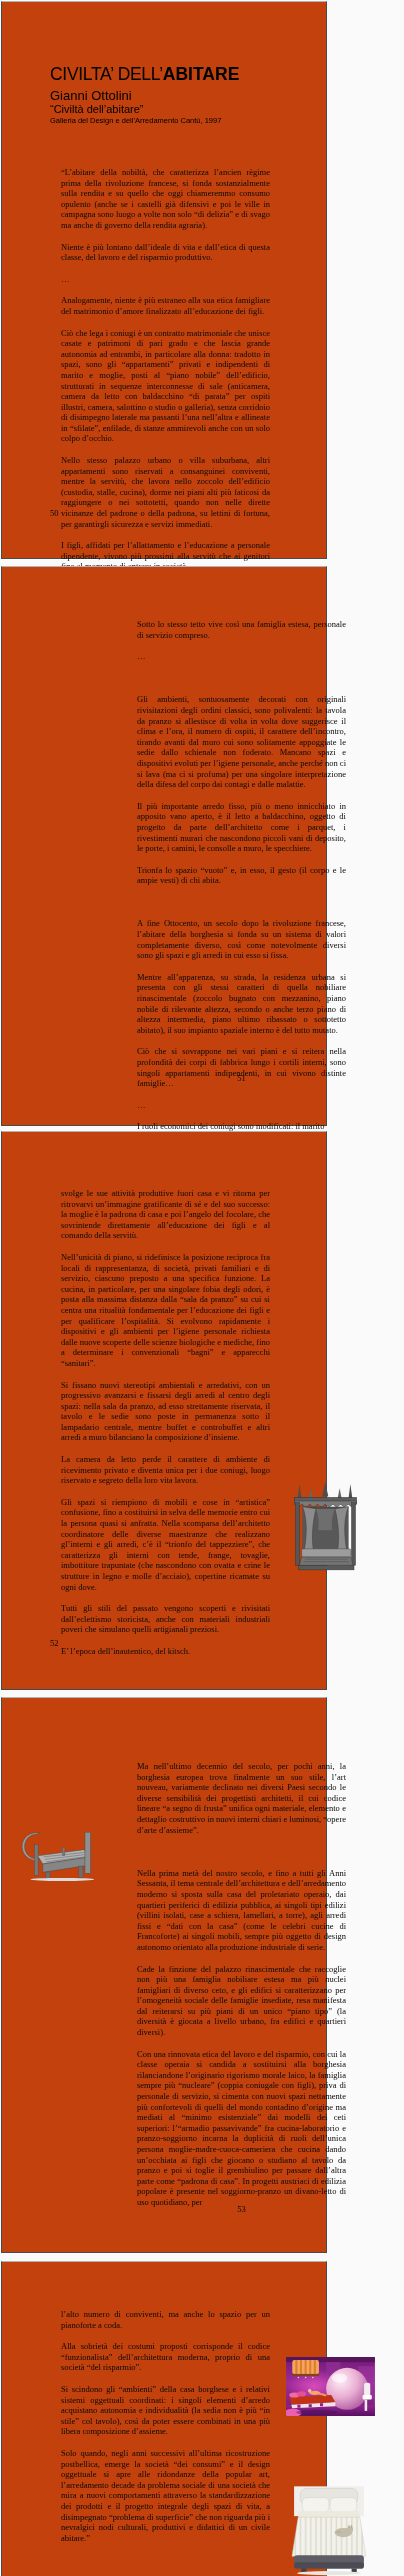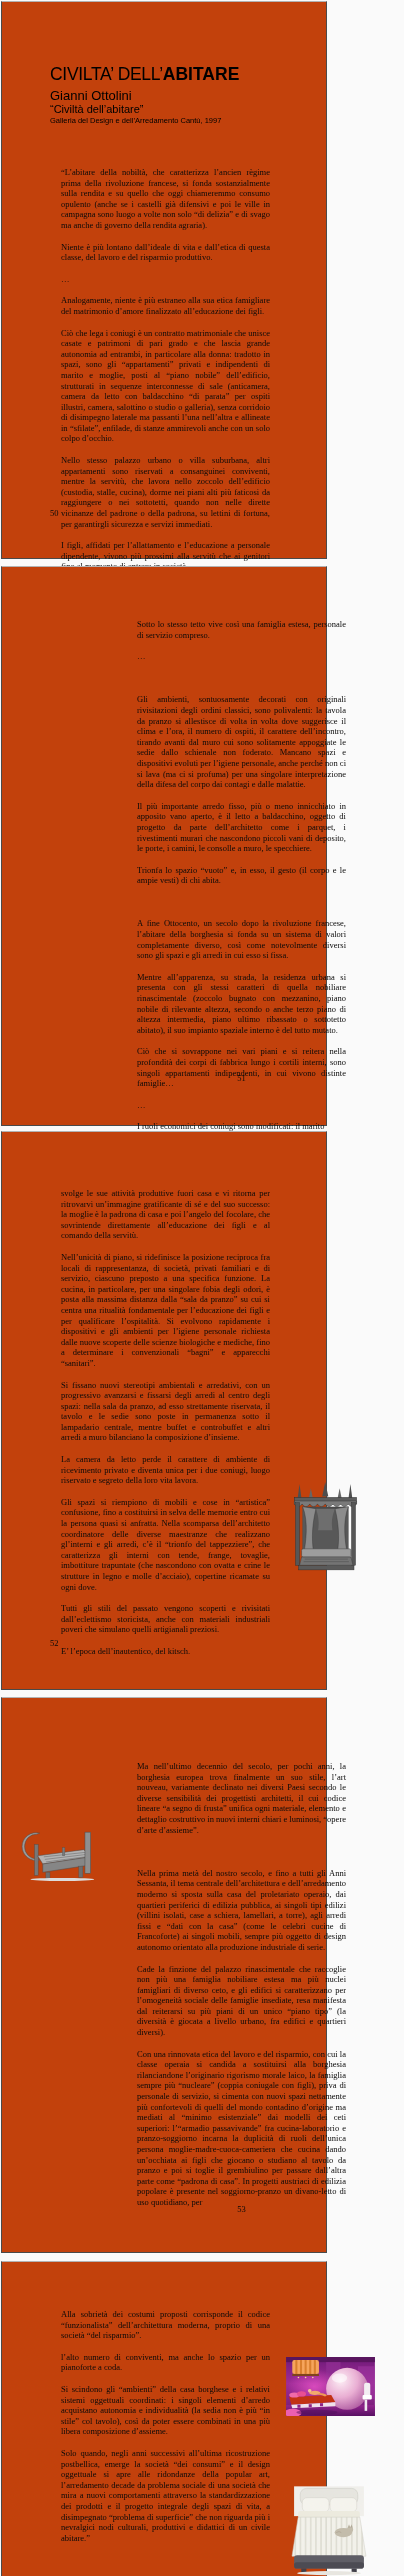--- a/index.html
+++ b/index.html
@@ -166,22 +166,22 @@
     <p></p>
     <p>Nella prima metà del nostro secolo, e fino a tutti gli Anni Sessanta, il tema centrale dell’architettura e dell’arredamento moderno si sposta sulla casa del proletariato operaio, dai quartieri periferici di edilizia pubblica, ai singoli tipi edilizi (villini isolati, case a schiera, lamellari, a torre), agli arredi fissi e “dati con la casa” (come le celebri cucine di Francoforte) ai singoli mobili, sempre più oggetto di design autonomo orientato alla produzione industriale di serie.</p>
     <p>Cade la finzione del palazzo rinascimentale che raccoglie non più una famiglia nobiliare estesa ma più nuclei famigliari di diverso ceto, e gli edifici si caratterizzano per l’omogeneità sociale delle famiglie insediate, resa manifesta dal reiterarsi su più piani di un unico “piano tipo” (la diversità è giocata a livello urbano, fra edifici e quartieri diversi).</p>
     <p>Con una rinnovata etica del lavoro e del risparmio, con cui la classe operaia si candida a sostituirsi alla borghesia rilanciandone l’originario rigorismo morale laico, la famiglia sempre più “nucleare” (coppia coniugale con figli), priva di personale di servizio, si cimenta con nuovi spazi nettamente più confortevoli di quelli del mondo contadino d’origine ma mediati al “minimo esistenziale” dai modelli dei ceti superiori: l’“armadio passavivande” fra cucina-laboratorio e pranzo-soggiorno incarna la duplicità di ruoli dell’unica persona moglie-madre-cuoca-cameriera che cucina dando un’occhiata ai figli che giocano o studiano al tavolo da pranzo e poi si toglie il grembiulino per passare dall’altra parte come “padrona di casa”. In progetti austriaci di edilizia popolare è presente nel soggiorno-pranzo un divano-letto di uso quotidiano, per</p>
   </div>
   <div class="pagenum pn-right">53</div>
 </div>
 
 <div class="page" id="page-54">
   <div class="bodycol col-left" id="body-54">
+    <p>l’alto numero di conviventi, ma anche lo spazio per un pianoforte a coda.</p>
     <p>Alla sobrietà dei costumi proposti corrisponde il codice “funzionalista” dell’architettura moderna, proprio di una società “del risparmio”.</p>
-    <p>l’alto numero di conviventi, ma anche lo spazio per un pianoforte a coda.</p>
     <p>Si scindono gli “ambienti” della casa borghese e i relativi sistemi oggettuali coordinati: i singoli elementi d’arredo acquistano autonomia e individualità (la sedia non è più “in stile” col tavolo), così da poter essere combinati in una più libera composizione d’assieme.</p>
     <p>Solo quando, negli anni successivi all’ultima ricostruzione postbellica, emerge la società “dei consumi” e il design oggettuale si apre alle ridondanze della popular art, l’arredamento decade da problema sociale di una società che mira a nuovi comportamenti attraverso la standardizzazione dei prodotti e il progetto integrale degli spazi di vita, a disimpegnato “problema di superficie” che non riguarda più i nevralgici nodi culturali, produttivi e didattici di un civile abitare.”</p>
   </div>
 
   <div class="fig" id="fig-pink-interior">
     <svg viewBox="0 0 173 115" xmlns="http://www.w3.org/2000/svg">
       <defs>
         <linearGradient id="roomBg" x1="0" y1="0" x2="0" y2="1">
           <stop offset="0" stop-color="#6e1a78"></stop>
           <stop offset="0.45" stop-color="#a02c98"></stop>

